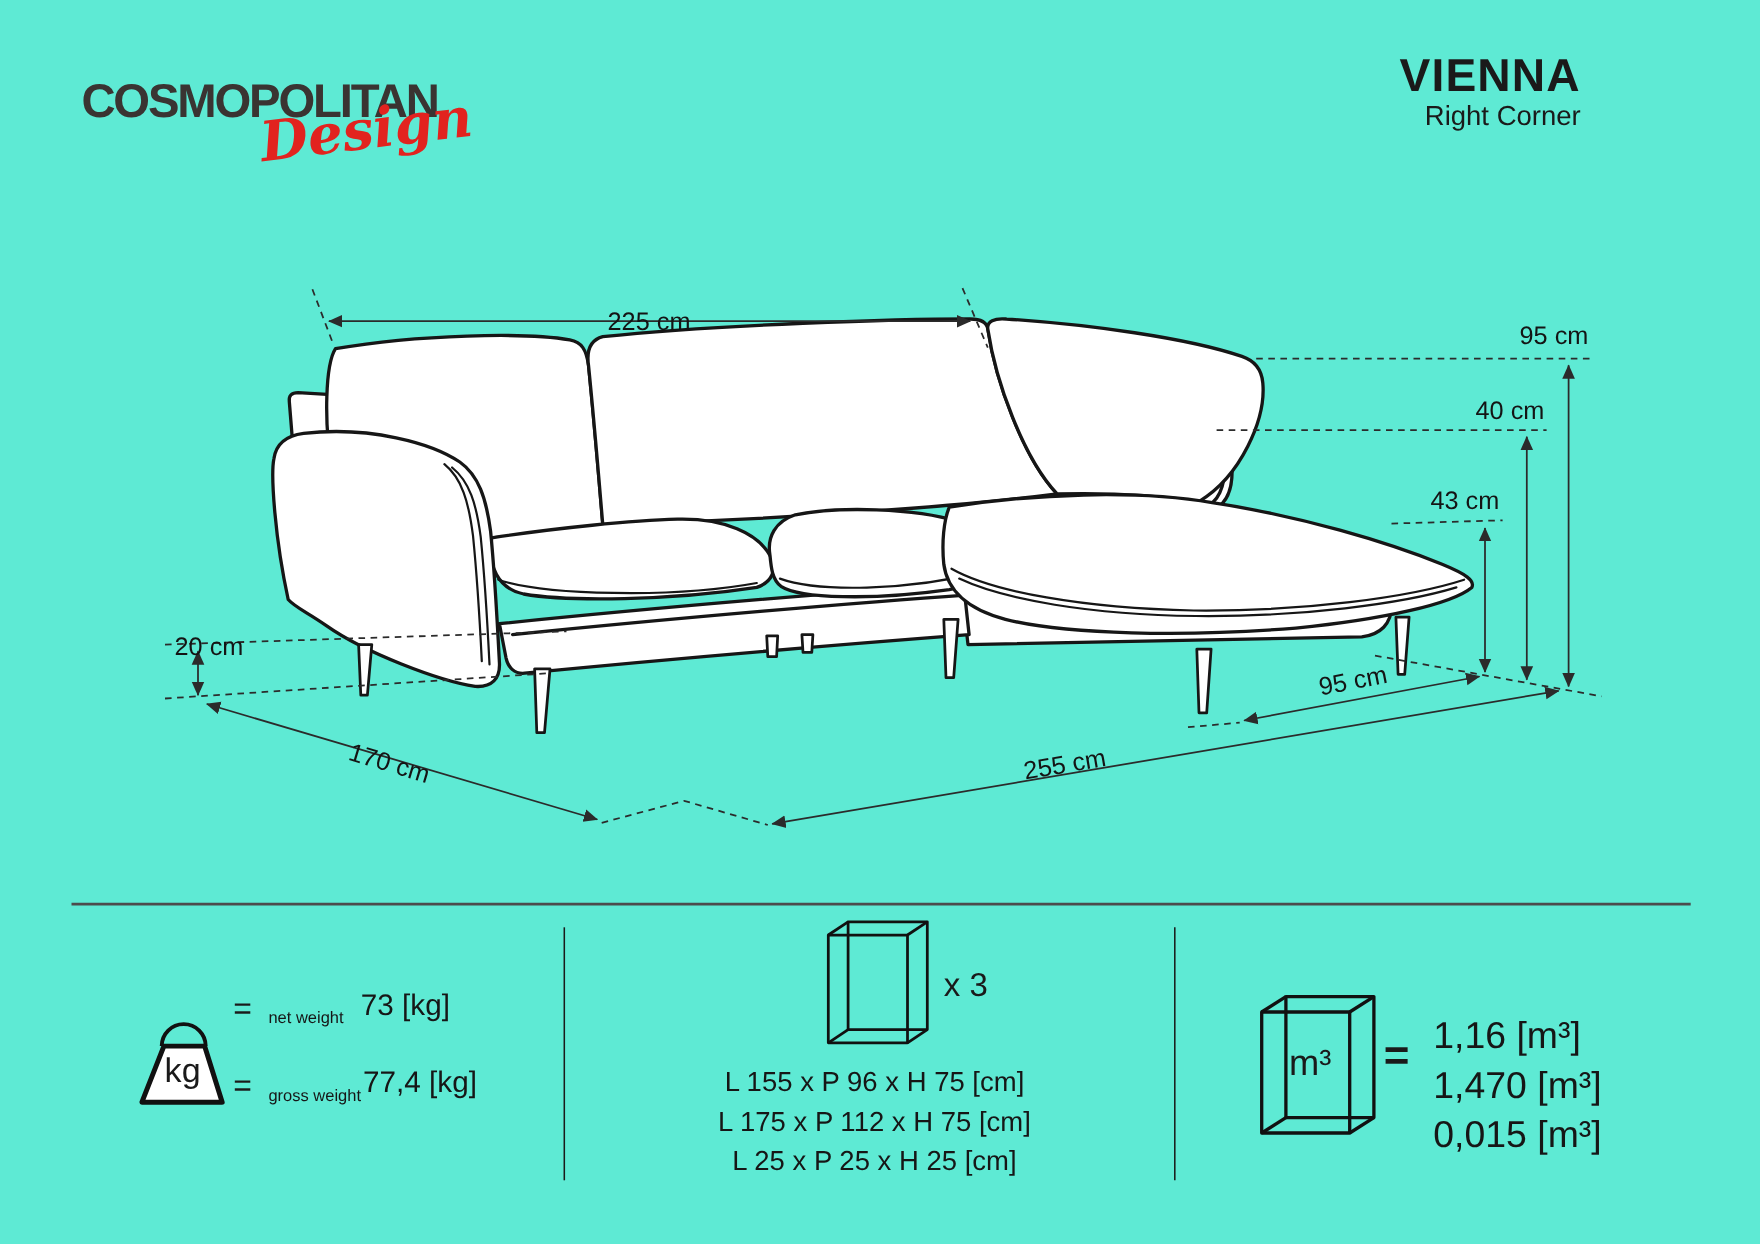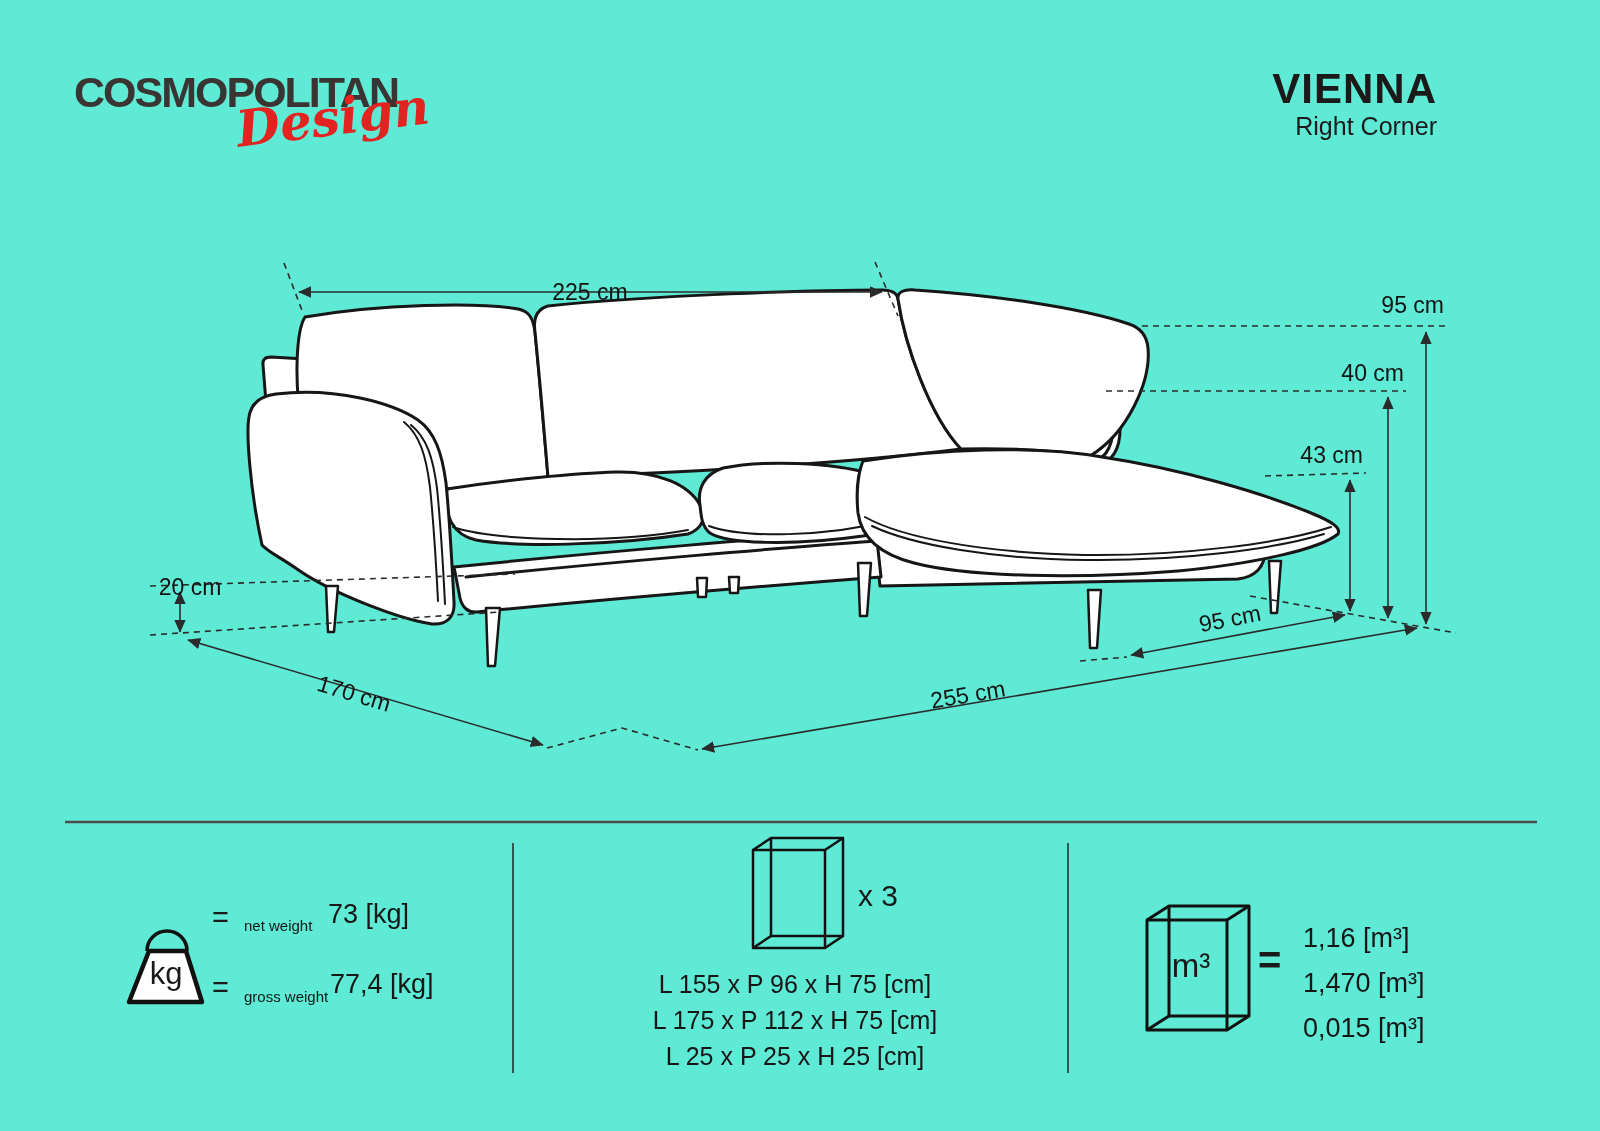--- a/index.html
+++ b/index.html
@@ -3,21 +3,21 @@
 <meta charset="utf-8">
 <style>
   html,body{margin:0;padding:0;background:#fff;}
   .page{position:relative;width:1600px;height:1131px;background:#5eead4;overflow:hidden;
         font-family:"Liberation Sans",sans-serif;color:#1a1a1a;}
   .abs{position:absolute;white-space:nowrap;}
   
   .brand{left:74px;top:68px;font-size:43px;font-weight:bold;letter-spacing:-2px;color:#3a3432;}
   .brand-script{left:236px;top:88px;font-size:50px;font-weight:bold;font-style:italic;
                 font-family:"DejaVu Serif",serif;color:#e2231f;transform:rotate(-7deg);}
-  .title-block{right:163px;top:66px;text-align:right;}
+  .title-block{right:163px;top:46px;text-align:right;}
   .product-name{font-size:42px;font-weight:bold;letter-spacing:1px;line-height:46px;}
   .product-variant{font-size:25px;line-height:28px;}
   
   .dim-label{position:absolute;font-size:23px;color:#141414;white-space:nowrap;}
   .d225{left:590px;top:255px;transform:translateX(-50%);margin-top:24px;}
   .d95v{left:1444px;top:292px;transform:translateX(-100%);}
   .d70{left:1404px;top:360px;transform:translateX(-100%);}
   .d43{left:1363px;top:442px;transform:translateX(-100%);}
   .d20{left:190px;top:546px;transform:translateX(-50%);margin-top:28px;}
   .d170{left:354px;top:694px;transform:translate(-50%,-50%) rotate(16.7deg);}
@@ -31,21 +31,21 @@
   .netl{left:244px;top:917px;}
   .grossl{left:244px;top:988px;}
   .big-val{position:absolute;font-size:27px;color:#161616;}
   .netv{left:328px;top:899px;}
   .grossv{left:330px;top:969px;}
   .qty{left:858px;top:879px;font-size:30px;}
   .box-lines{position:absolute;left:540px;top:966px;width:510px;text-align:center;
              font-size:25px;line-height:36px;color:#161616;}
   .m3-glyph{left:1191px;top:947px;transform:translateX(-50%);font-size:33px;}
   .eq3{left:1258px;top:938px;font-size:40px;font-weight:bold;}
-  .vol-val{position:absolute;left:1303px;font-size:27px;color:#161616;}
+  .vol-val{position:absolute;left:1303px;font-size:34px;color:#161616;}
   .v1{top:923px;} .v2{top:968px;} .v3{top:1013px;}
   svg{position:absolute;left:0;top:0;}
 </style>
 </head>
 <body>
 
 <div class="page">
 
   <svg width="1600" height="1131" viewBox="0 0 1600 1131">
     <defs>

